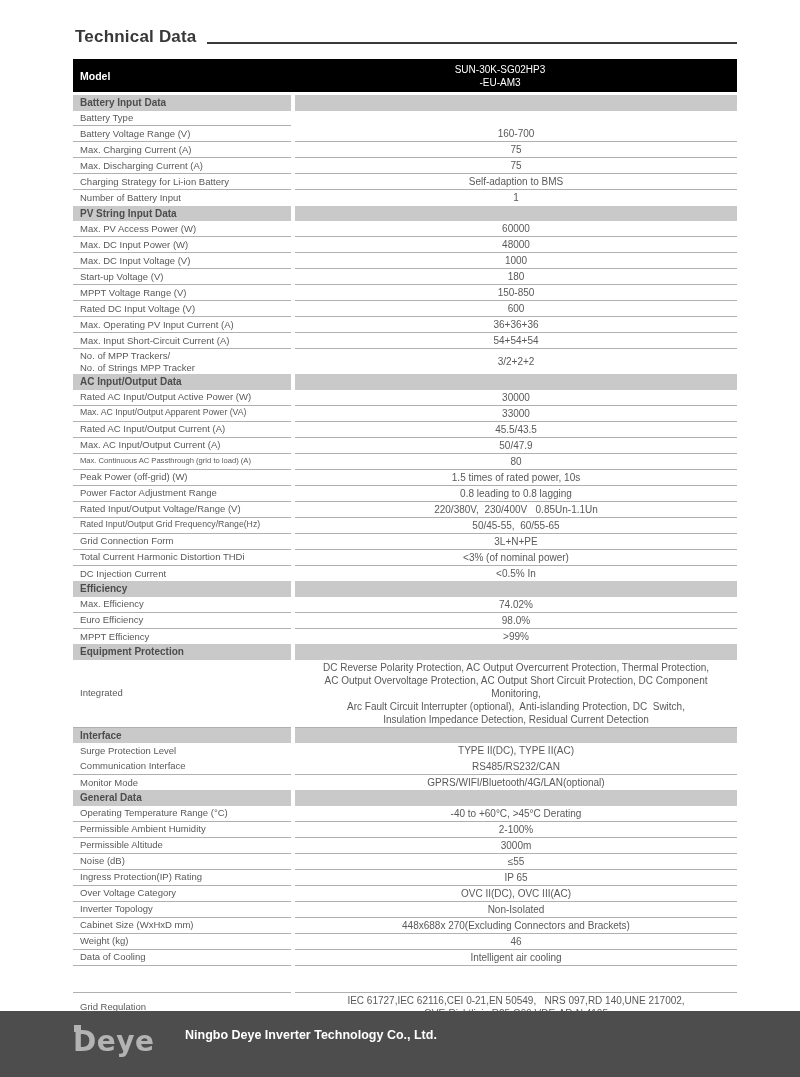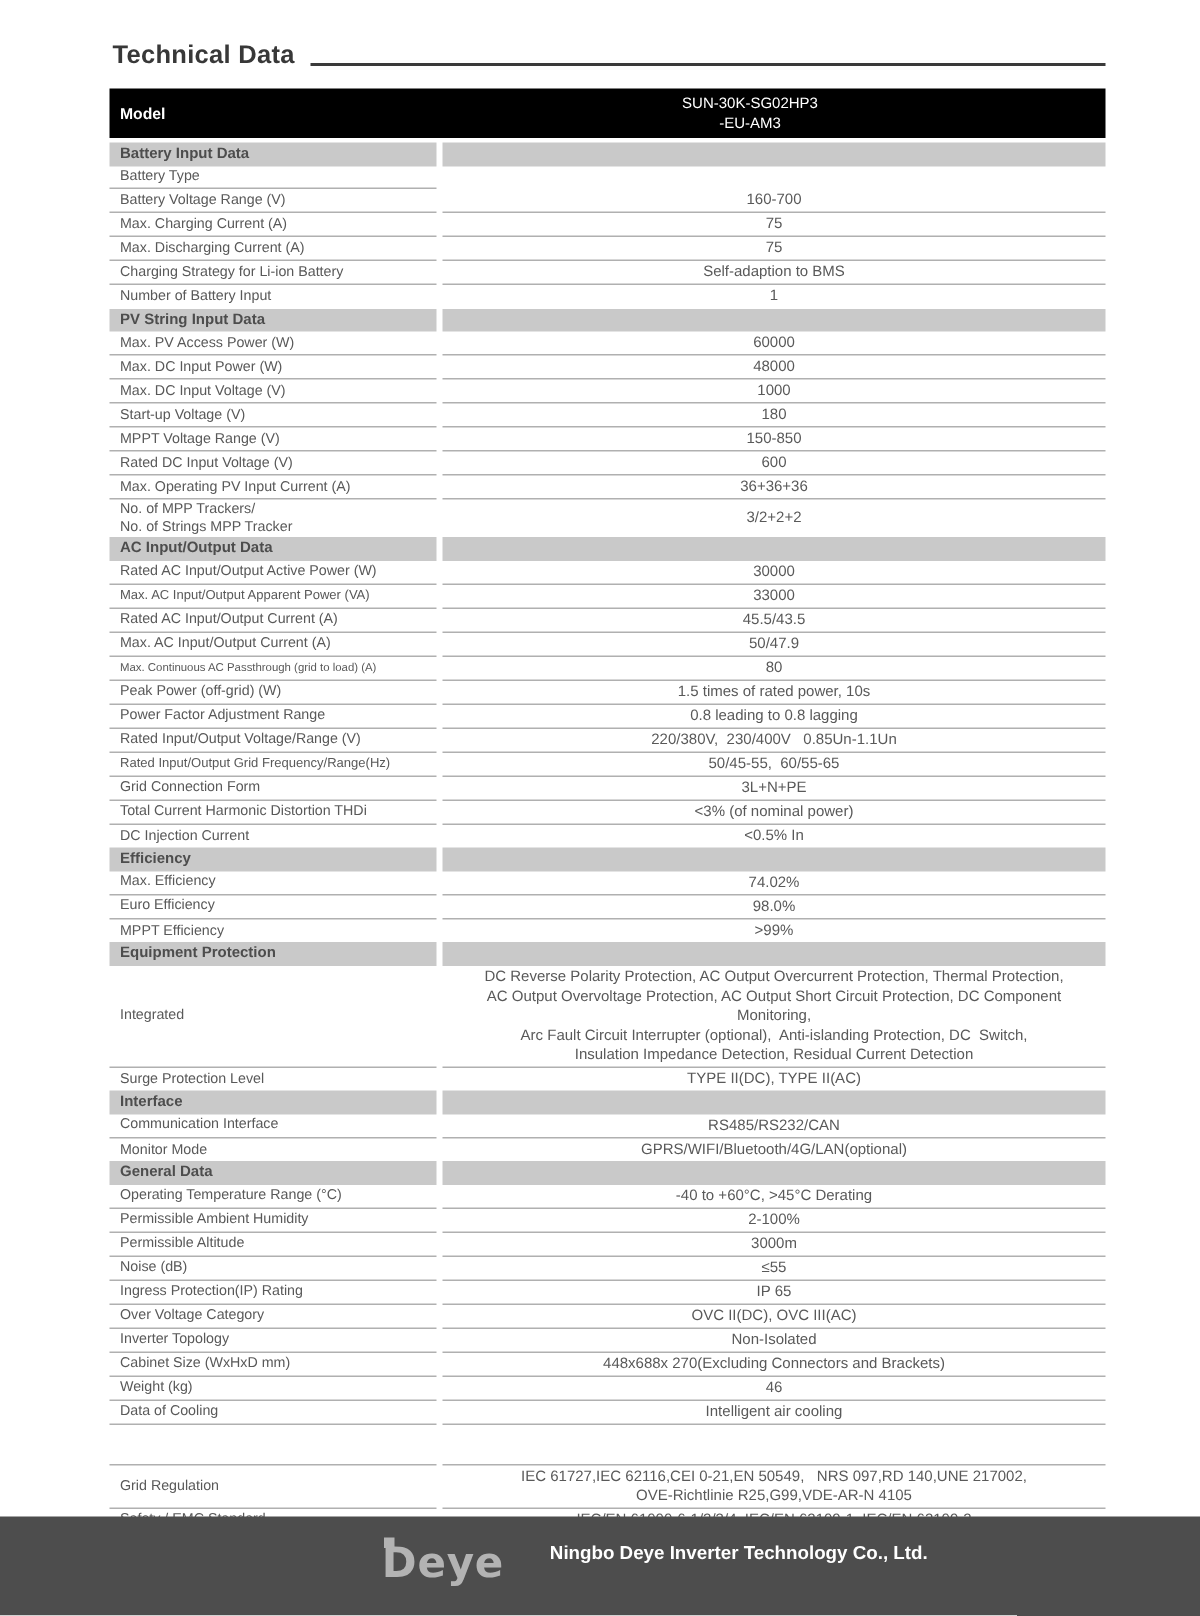--- a/index.html
+++ b/index.html
@@ -33,21 +33,21 @@
   .row.bb > .c1, .row.bb > .c2 { border-bottom:1px solid #b0b0b0; }
   .row.bt > .c1, .row.bt > .c2 { border-top:1px solid #b0b0b0; }
   .row.sec { height:15.5px; min-height:15.5px; }
   .row.sec > .c1, .row.sec > .c2 { background:#c9c9c9; }
   .row.sec .lbl { font-weight:bold; color:#4d4d4d; font-size:10px; }
 
   .standards { margin:26px 63px 0 73px; }
 
   
   .footer { position:absolute; left:0; right:0; bottom:0; height:66px; background:#4d4d4d;
-            display:flex; align-items:flex-start; padding:12px 0 0 73px;justify-content:center; }
+            display:flex; align-items:flex-start; padding:12px 0 0 73px; }
   .logo { position:relative; width:88px; padding-top:4px; }
   .logo-dot { position:absolute; top:2px; left:1px; width:7px; height:7px; background:#b3b3b3; }
   .logo-text { display:block; font-family:"DejaVu Sans", sans-serif; font-size:28px; font-weight:bold;
                color:#b3b3b3; line-height:30px; letter-spacing:0.5px; }
   .company { margin-left:24px; margin-top:5px; color:#ffffff; font-weight:bold; font-size:12.5px; }
 </style>
 </head>
 <body>
 
 <div class="page">
@@ -185,20 +185,29 @@
       </div>
       <div class="row bb">
         <div class="c1">
           <span class="lbl">Max. Operating PV Input Current (A)</span>
         </div>
         <div class="gapcell"></div>
         <div class="c2">
           <span class="val">36+36+36</span>
         </div>
       </div>
+      <div class="row bb">
+        <div class="c1">
+          <span class="lbl">Max. Input Short-Circuit Current (A)</span>
+        </div>
+        <div class="gapcell"></div>
+        <div class="c2">
+          <span class="val">54+54+54</span>
+        </div>
+      </div>
       <div class="row ">
         <div class="c1">
           <span class="lbl">No. of MPP Trackers/
 No. of Strings MPP Tracker</span>
         </div>
         <div class="gapcell"></div>
         <div class="c2">
           <span class="val">3/2+2+2</span>
         </div>
       </div>
@@ -363,35 +372,35 @@
           <span class="lbl">Integrated</span>
         </div>
         <div class="gapcell"></div>
         <div class="c2">
           <span class="val">DC Reverse Polarity Protection, AC Output Overcurrent Protection, Thermal Protection,
 AC Output Overvoltage Protection, AC Output Short Circuit Protection, DC Component Monitoring,
 Arc Fault Circuit Interrupter (optional),  Anti-islanding Protection, DC  Switch,
 Insulation Impedance Detection, Residual Current Detection</span>
         </div>
       </div>
+      <div class="row sec">
+        <div class="c1">
+          <span class="lbl">Interface</span>
+        </div>
+        <div class="gapcell"></div>
+        <div class="c2"></div>
+      </div>
       <div class="row ">
         <div class="c1">
           <span class="lbl">Surge Protection Level</span>
         </div>
         <div class="gapcell"></div>
         <div class="c2">
           <span class="val">TYPE II(DC), TYPE II(AC)</span>
         </div>
-      </div>
-      <div class="row sec">
-        <div class="c1">
-          <span class="lbl">Interface</span>
-        </div>
-        <div class="gapcell"></div>
-        <div class="c2"></div>
       </div>
       <div class="row bb">
         <div class="c1">
           <span class="lbl">Communication Interface</span>
         </div>
         <div class="gapcell"></div>
         <div class="c2">
           <span class="val">RS485/RS232/CAN</span>
         </div>
       </div>

